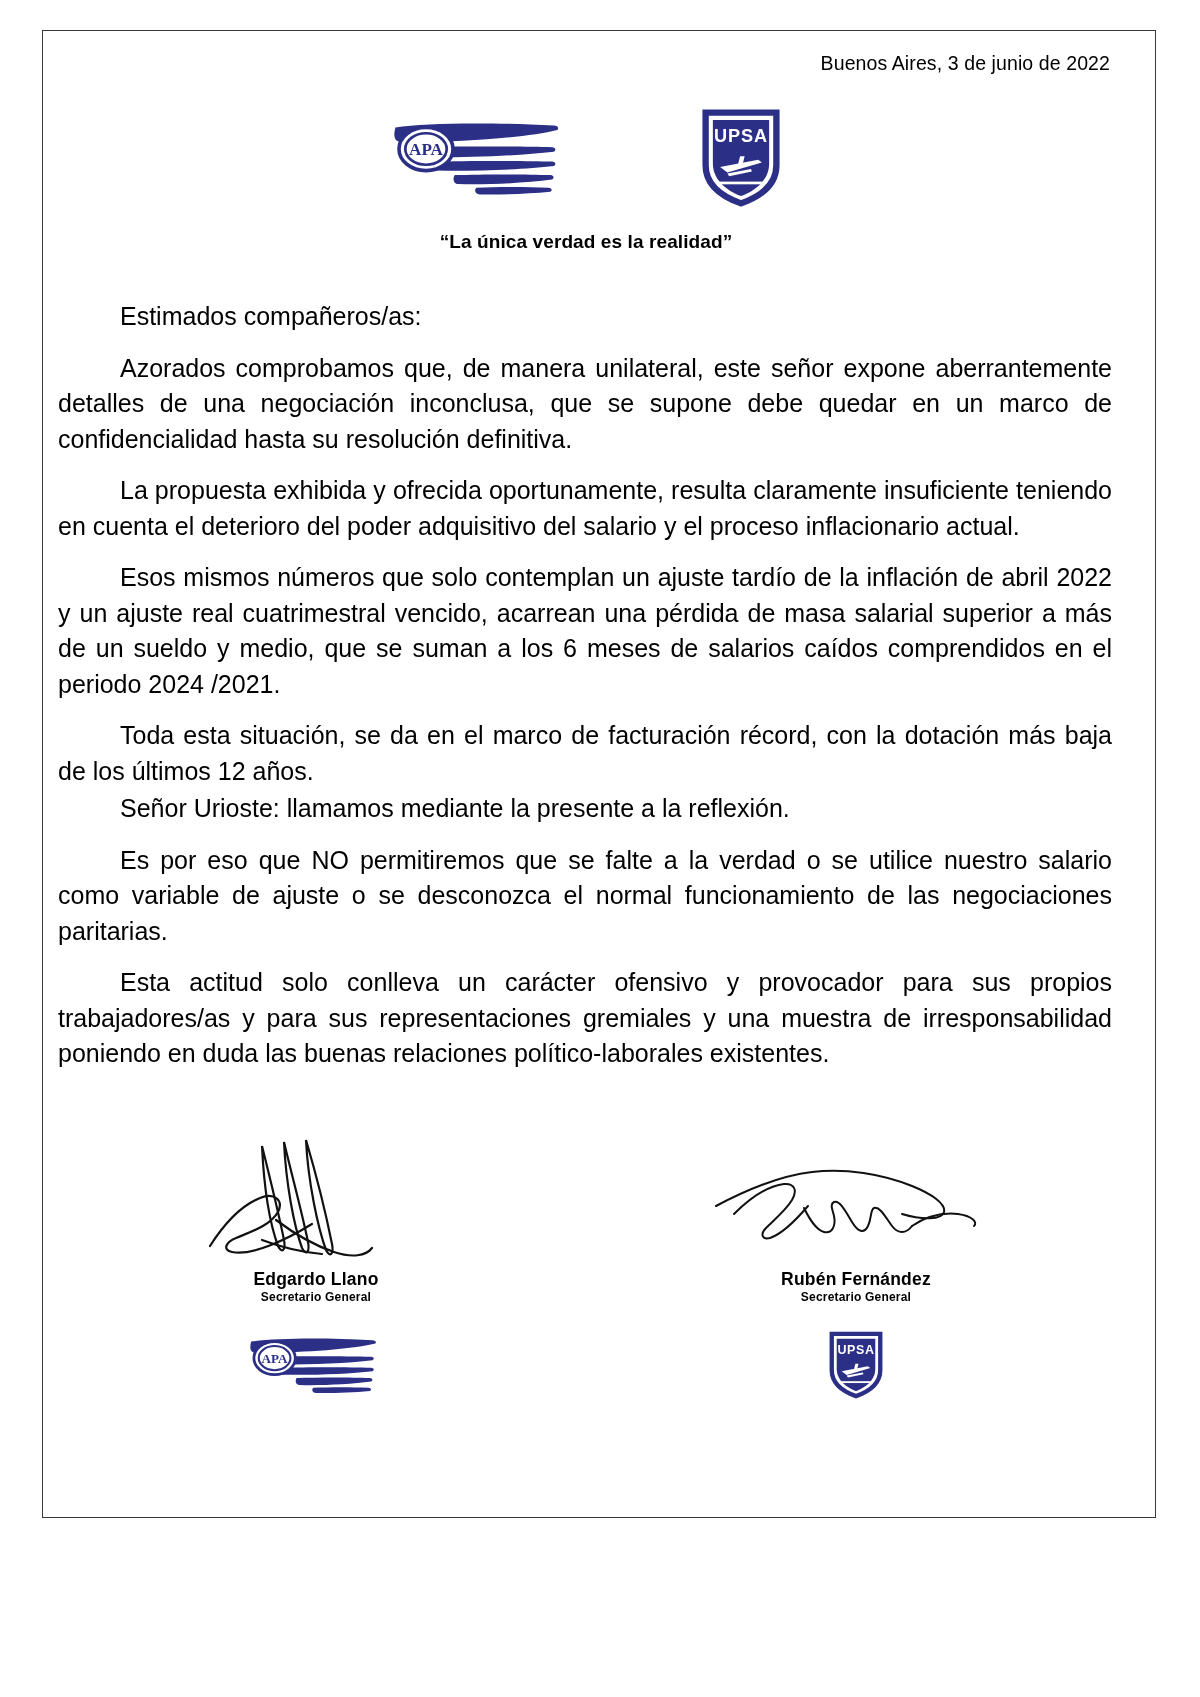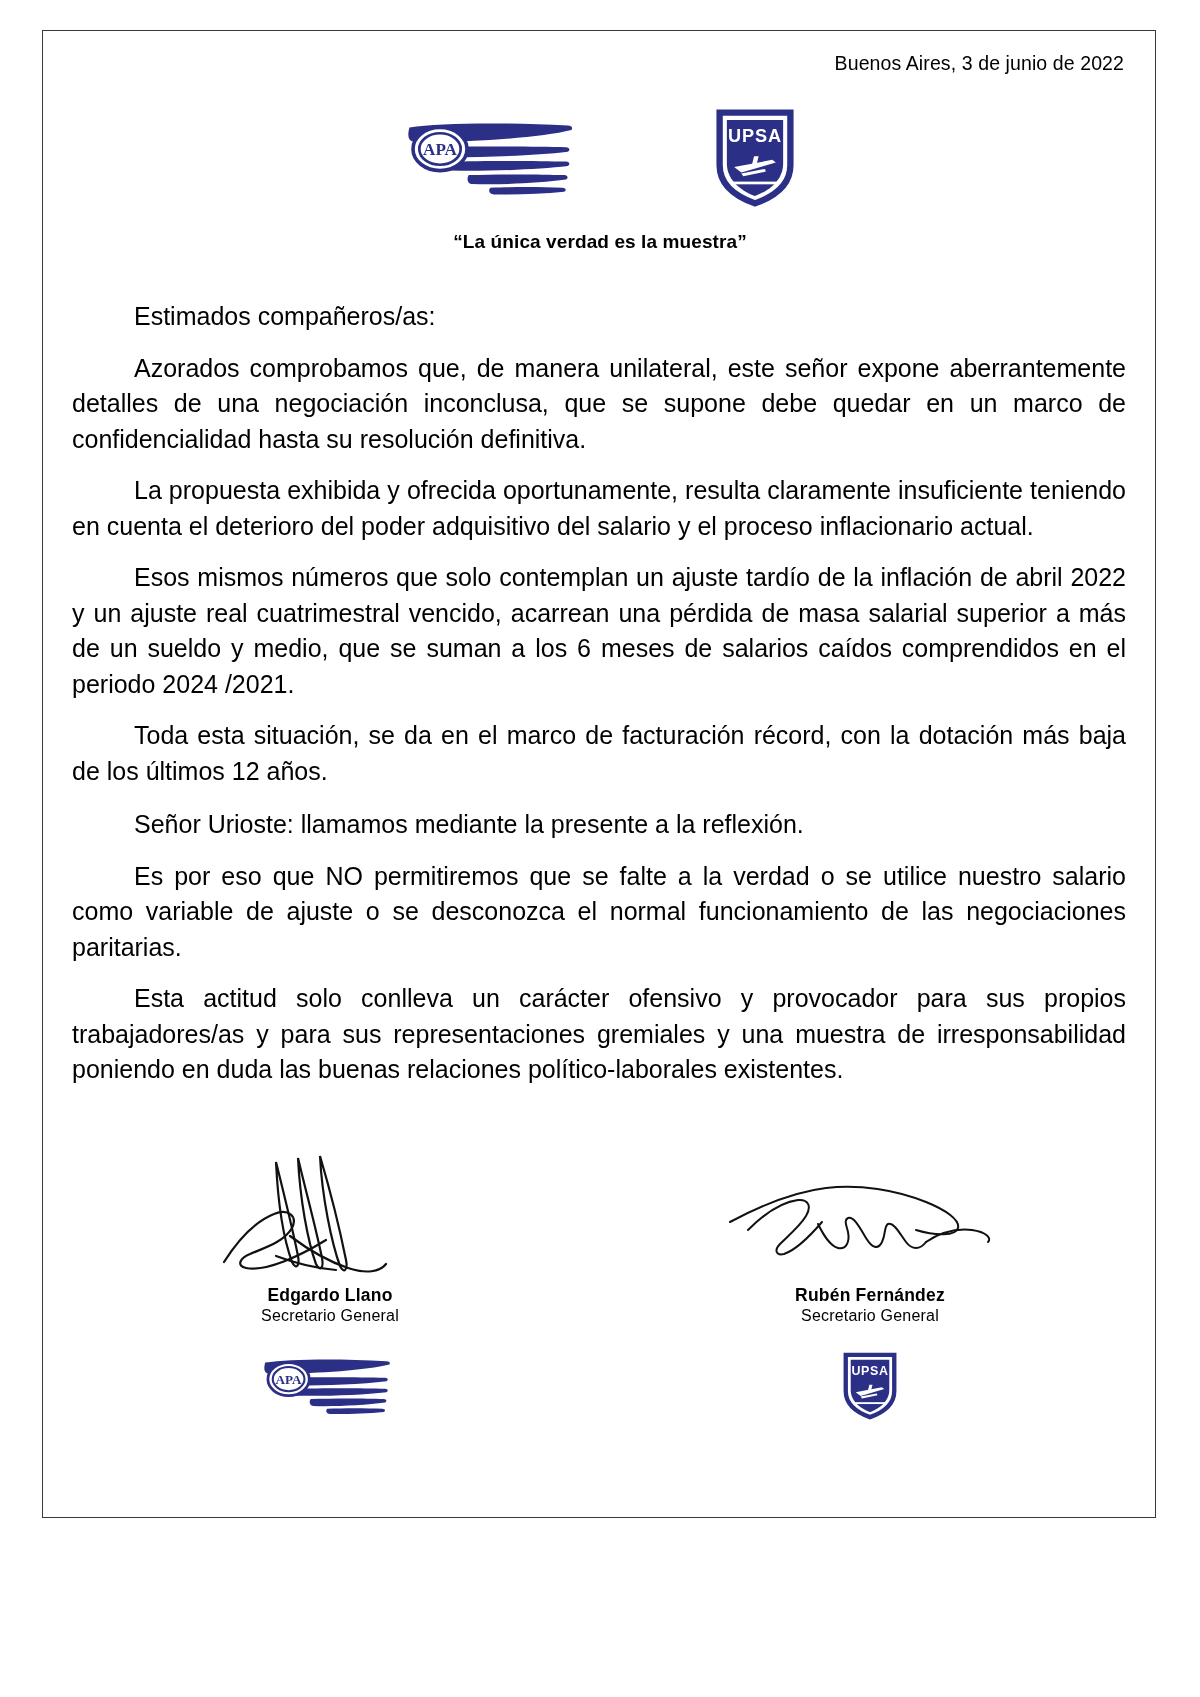--- a/index.html
+++ b/index.html
@@ -25,21 +25,21 @@
     position: absolute;
     left: 42px;
     top: 30px;
     width: 1114px;
     height: 1488px;
     border: 1px solid #3a3a3a;
     box-sizing: border-box;
   }
   .content {
     position: absolute;
-    left: 68px;
+    left: 54px;
     top: 52px;
     width: 1064px;
   }
   .date-line {
     text-align: right;
     font-size: 19.5px;
     padding-right: 8px;
     letter-spacing: 0.1px;
   }
   .logos {
@@ -69,21 +69,21 @@
     font-size: 25px;
     line-height: 1.42;
     text-align: justify;
     padding: 0 6px 0 4px;
   }
   .body-text p {
     margin: 0 0 16px 0;
     text-indent: 62px;
   }
   .body-text p.tight {
-    margin-bottom: 18px;
+    margin-bottom: 2px;
   }
   .body-text p.last {
     margin-bottom: 4px;
   }
   .signatures {
     margin-top: 56px;
     display: flex;
     justify-content: center;
     gap: 210px;
   }
@@ -97,22 +97,22 @@
     align-items: flex-end;
     justify-content: center;
   }
   .sig-name {
     font-weight: bold;
     font-size: 17.5px;
     line-height: 1.28;
     letter-spacing: 0.2px;
   }
   .sig-role {
-    font-weight: normal;
-    font-size: 16px;
+    font-weight: bold;
+    font-size: 12px;
     line-height: 1.28;
     letter-spacing: 0.2px;
   }
   .sig-logo {
     margin-top: 22px;
     height: 76px;
     display: flex;
     align-items: center;
     justify-content: center;
   }
@@ -152,21 +152,21 @@
         <text x="45" y="36" text-anchor="middle" font-family="&quot;Liberation Sans&quot;, sans-serif" font-size="20" font-weight="bold" fill="#ffffff" letter-spacing="1">UPSA</text>
         <g fill="#ffffff">
           <path d="M22 64 L64 56 L68 59 L30 70 Z"></path>
           <path d="M44 52 L49 52 L46 64 L41 64 Z"></path>
           <path d="M30 71 L56 66 L57 69 L32 74 Z"></path>
         </g>
         <rect x="20" y="80" width="50" height="3" fill="#ffffff"></rect>
       </svg>
     </div>
 
-    <div class="slogan">“La única verdad es la muestra”</div>
+    <div class="slogan">“La única verdad es la realidad”</div>
 
     <div class="body-text">
       <p>Estimados compañeros/as:</p>
       <p>Azorados comprobamos que, de manera unilateral, este señor expone aberrantemente detalles de una negociación inconclusa, que se supone debe quedar en un marco de confidencialidad hasta su resolución definitiva.</p>
       <p>La propuesta exhibida y ofrecida oportunamente, resulta claramente insuficiente teniendo en cuenta el deterioro del poder adquisitivo del salario y el proceso inflacionario actual.</p>
       <p>Esos mismos números que solo contemplan un ajuste tardío de la inflación de abril 2022 y un ajuste real cuatrimestral vencido, acarrean una pérdida de masa salarial superior a más de un sueldo y medio, que se suman a los 6 meses de salarios caídos comprendidos en el periodo 2024 /2021.</p>
       <p class="tight">Toda esta situación, se da en el marco de facturación récord, con la dotación más baja de los últimos 12 años.</p>
       <p>Señor Urioste: llamamos mediante la presente a la reflexión.</p>
       <p>Es por eso que NO permitiremos que se falte a la verdad o se utilice nuestro salario como variable de ajuste o se desconozca el normal funcionamiento de las negociaciones paritarias.</p>
       <p class="last">Esta actitud solo conlleva un carácter ofensivo y provocador para sus propios trabajadores/as y para sus representaciones gremiales y una muestra de irresponsabilidad poniendo en duda las buenas relaciones político-laborales existentes.</p>

